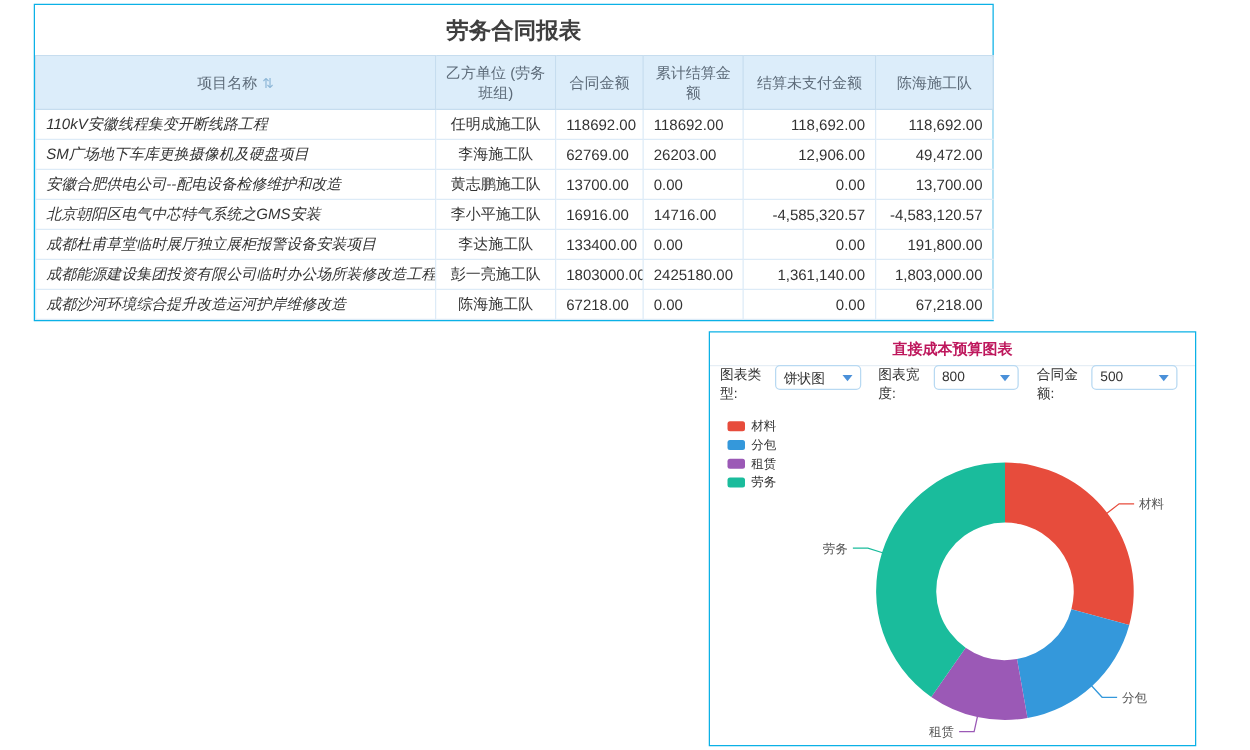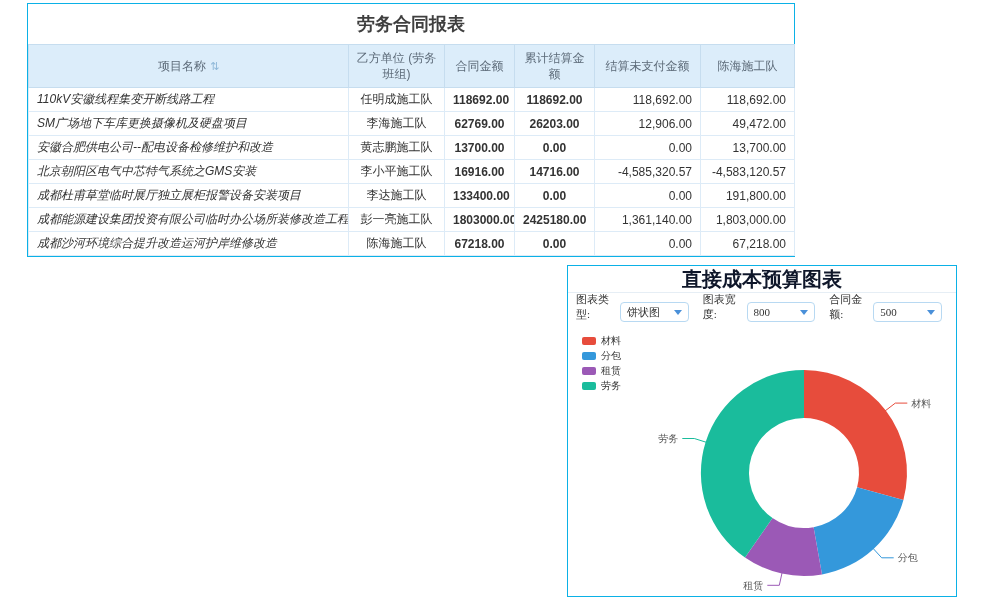--- a/index.html
+++ b/index.html
@@ -22,39 +22,39 @@
     background:#dcedfa;color:#5d6b79;font-weight:normal;
     border:1px solid #c6ddef;padding:3px 4px;height:36px;
     text-align:center;vertical-align:middle;line-height:1.35;
   }
   table.report td{
     border:1px solid #ddebf7;height:23px;padding:0 8px;
     white-space:nowrap;overflow:hidden;color:#333;
   }
   td.c-name{color:#3d9bdf;text-align:left;font-style:italic;}
   td.c-team{color:#3d9bdf;text-align:center;padding:0 2px;}
-  td.c-blue{color:#3d9bdf;text-align:center;font-weight:bold;}
+  td.c-blue{color:#3d9bdf;text-align:left;}
   td.c-dark{color:#333;text-align:right;}
   .name-link{cursor:pointer;}
   .sort-icon{color:#8fb8d8;font-size:11px;margin-left:4px;cursor:pointer;}
   
   .chart-panel{
     position:absolute;left:567px;top:265px;width:388px;height:330px;
     border:1px solid #0bb1e6;background:#fff;
   }
   .chart-title{
     height:26px;line-height:26px;text-align:center;
-    font-size:20px;font-weight:bold;color:#0f172a;
+    font-size:12px;font-weight:bold;color:#be185d;
     border-bottom:1px solid #e6eef5;
   }
   .controls{
     display:flex;align-items:center;height:28px;padding-left:8px;
     font-size:11px;color:#333;
   }
-  .control-group{display:flex;align-items:flex-end;margin-right:14px;font-family:Liberation Serif, serif;}
+  .control-group{display:flex;align-items:flex-start;margin-right:14px;}
   .control-label{margin-right:6px;}
   .select-box{
     width:68px;height:18px;border:1px solid #b8d9f2;border-radius:4px;
     background:#fff;display:flex;align-items:center;justify-content:space-between;
     padding:0 6px;font-size:11px;color:#333;cursor:pointer;
   }
   .caret{
     width:0;height:0;border-left:4px solid transparent;
     border-right:4px solid transparent;border-top:5px solid #4a90d9;
   }

